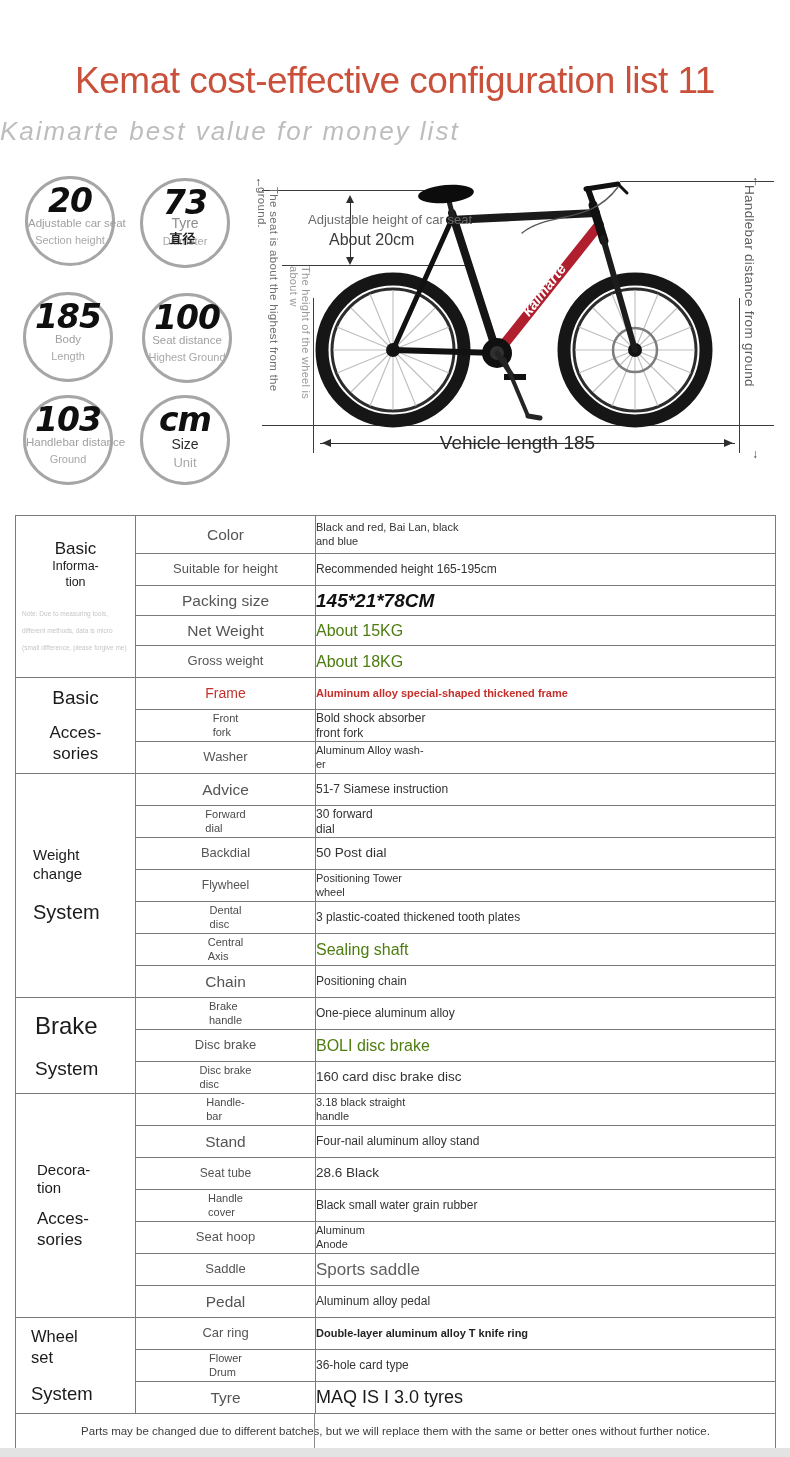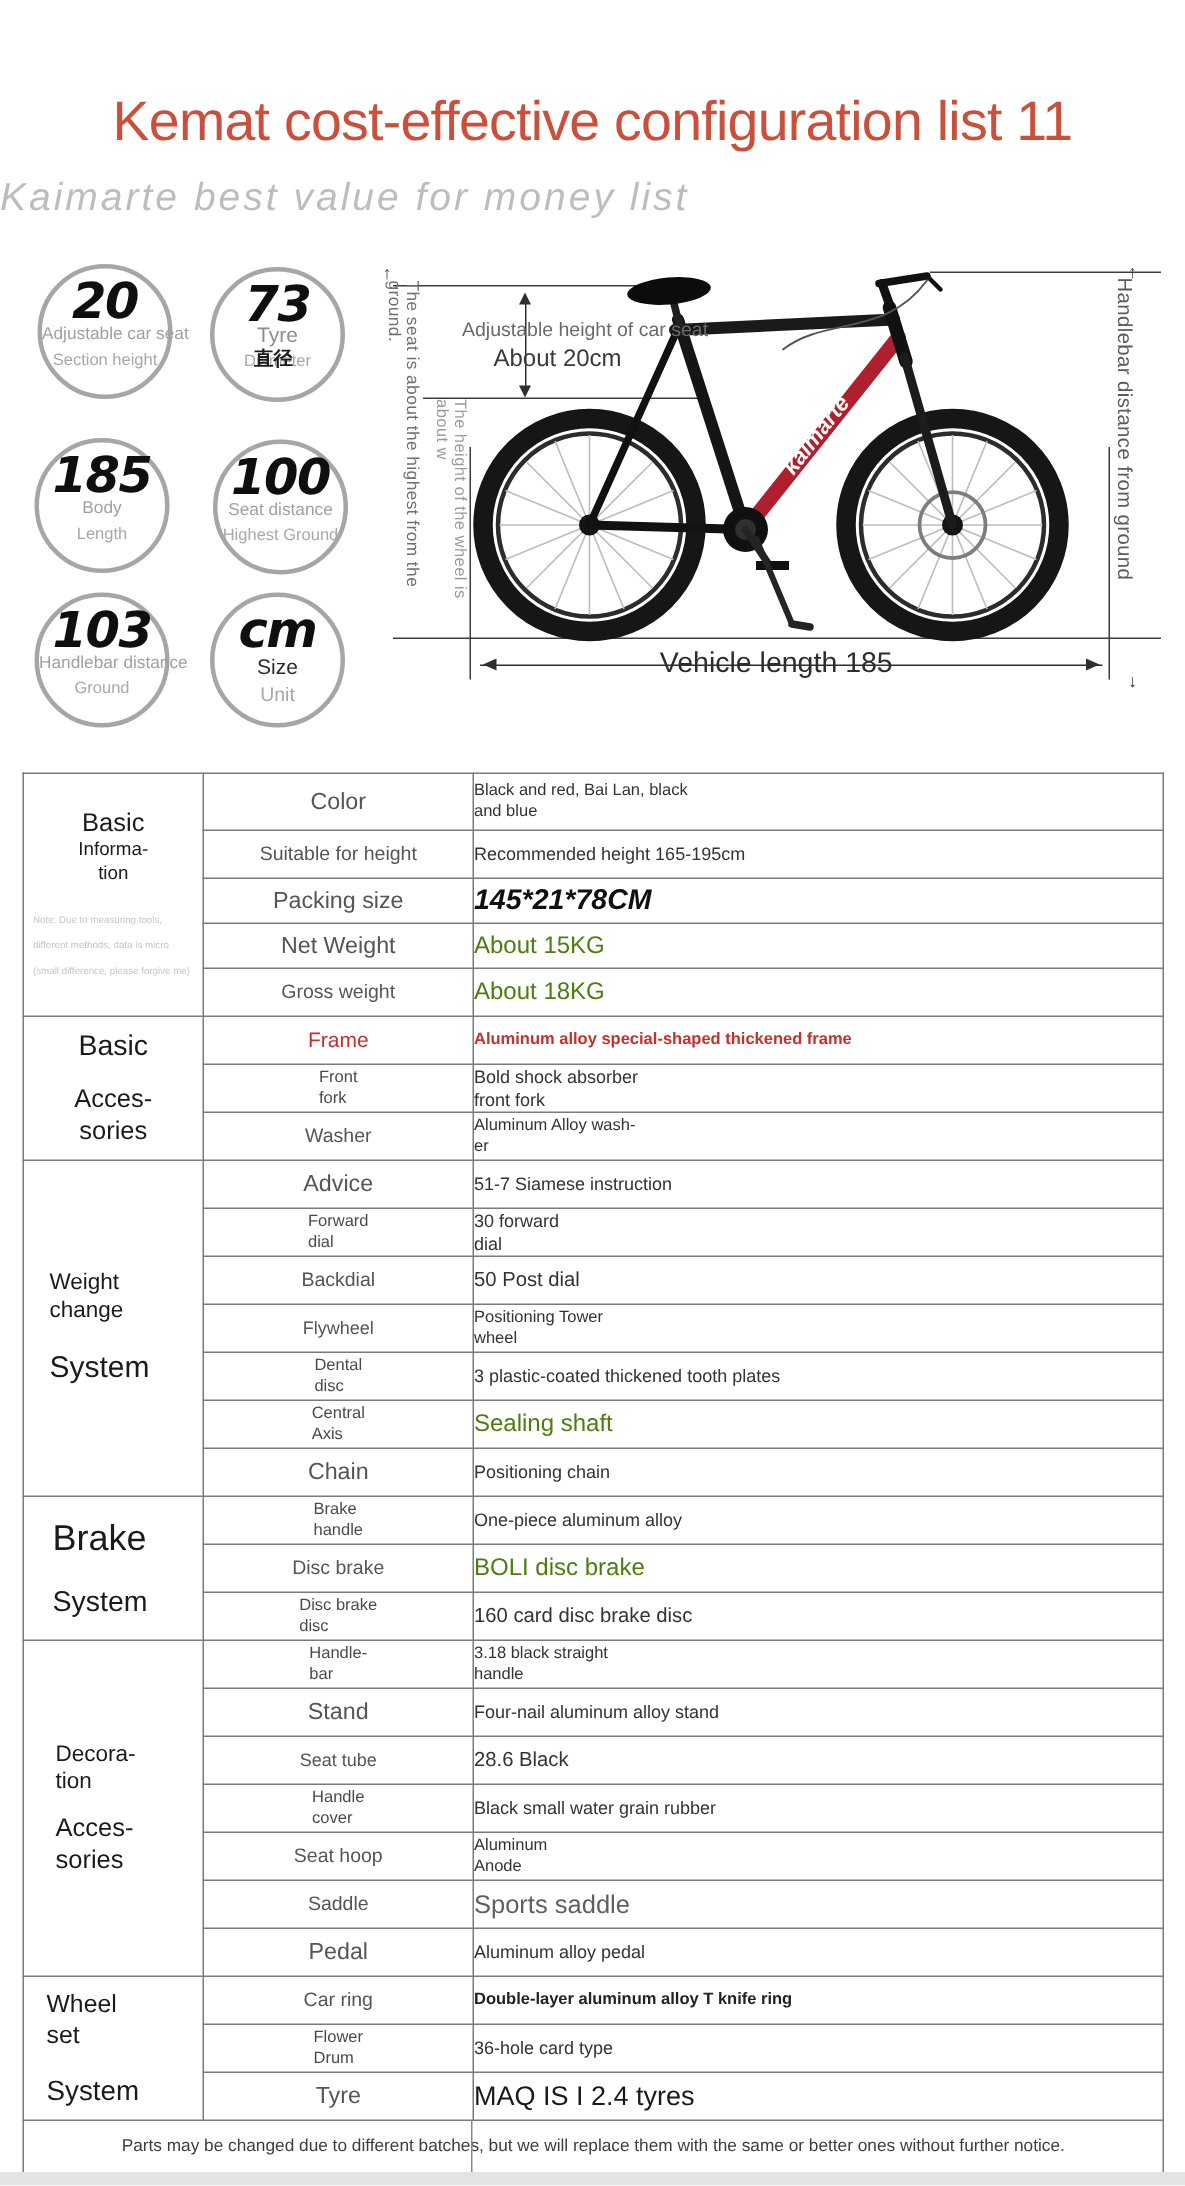--- a/index.html
+++ b/index.html
@@ -402,21 +402,21 @@
           <td class="lbl-cell lbl-md"><span class="lbl-inner">Car ring</span></td>
           <td class="val-cell val-xsb">Double-layer aluminum alloy T knife ring</td>
         </tr>
         <tr style="height: 32px;">
           <td class="lbl-cell lbl-xs"><span class="lbl-inner">Flower
 Drum</span></td>
           <td class="val-cell val-sm">36-hole card type</td>
         </tr>
         <tr style="height: 32px;">
           <td class="lbl-cell lbl-lg"><span class="lbl-inner">Tyre</span></td>
-          <td class="val-cell val-xl">MAQ IS I 2.4 tyres</td>
+          <td class="val-cell val-xl">MAQ IS I 3.0 tyres</td>
         </tr>
         <tr style="height: 35px;">
           <td colspan="3" class="footer-cell">Parts may be changed due to different batches, but we will replace them with the same or better ones without further notice.<span class="footer-divider"></span></td>
         </tr>
       </tbody>
   </table>
 
   <div class="bottom-bar"></div>
 </div>
 

